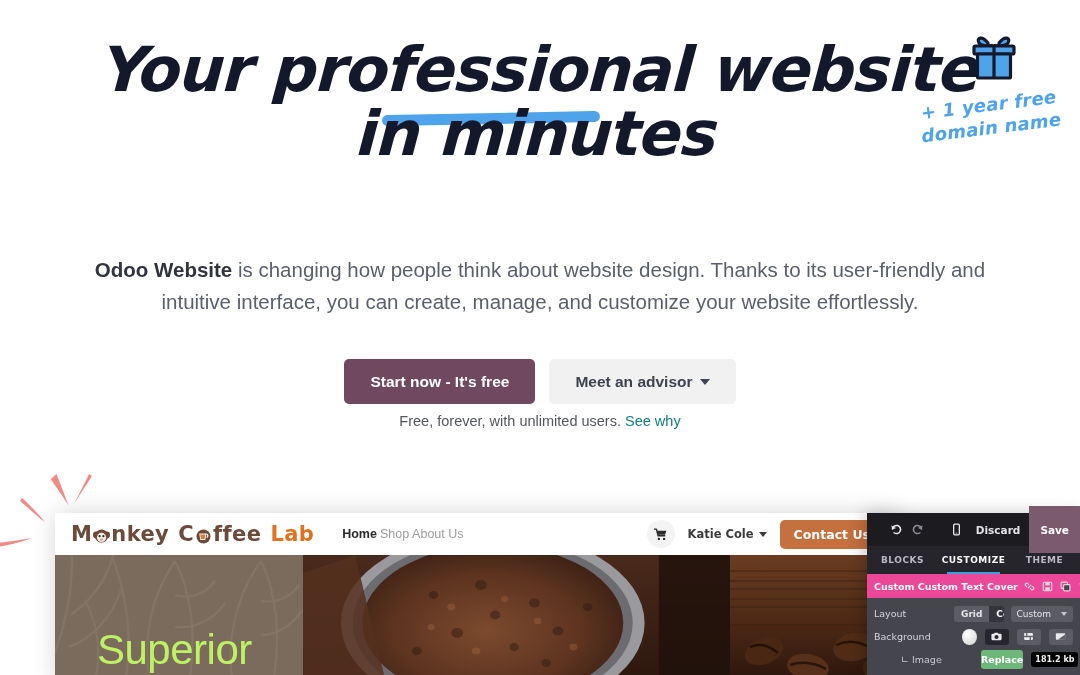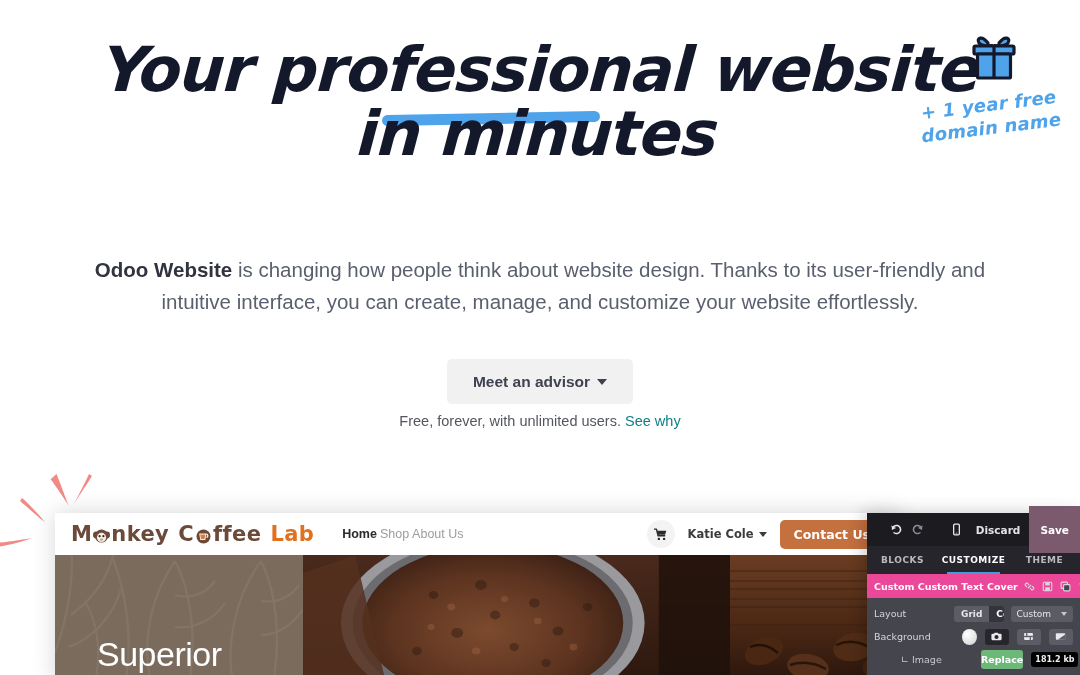--- a/index.html
+++ b/index.html
@@ -276,22 +276,22 @@
     align-items: flex-end;
     padding: 0 0 12px 42px;
   }
   .hero-pane-left .leafwrap {
     position: absolute; inset: 0;
     opacity: 0.55;
   }
   .hero-title {
     position: relative;
     z-index: 2;
-    color: #ffffff;
-    font-size: 34px;
+    color: #bef264;
+    font-size: 42px;
     font-weight: 400;
     letter-spacing: -0.5px;
     line-height: 1;
   }
   .hero-pane-mid {
     flex: 1;
     position: relative;
     overflow: hidden;
     background: #2a1812;
   }
@@ -522,20 +522,21 @@
       <span>+ 1 year free</span><br>
       <span>domain name</span>
     </div>
   </div>
 
   <p class="subtitle">
     <b>Odoo Website</b><span> is changing how people think about website design. Thanks to its user-friendly and intuitive interface, you can create, manage, and customize your website effortlessly.</span>
   </p>
 
   <div class="cta-row">
+    <button class="btn btn-primary">Start now - It's free</button>
     <button class="btn btn-secondary">
       <span>Meet an advisor</span>
       <span class="caret"></span>
     </button>
   </div>
 
   <div class="cta-note">
     <span>Free, forever, with unlimited users. </span><a href="#">See why</a>
   </div>
 

